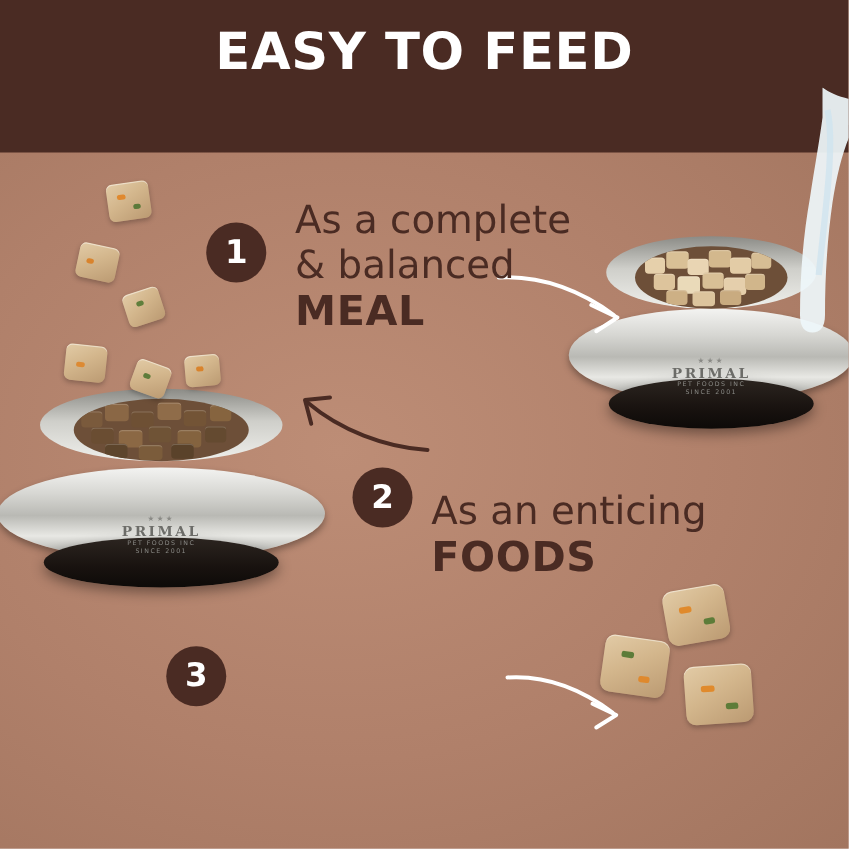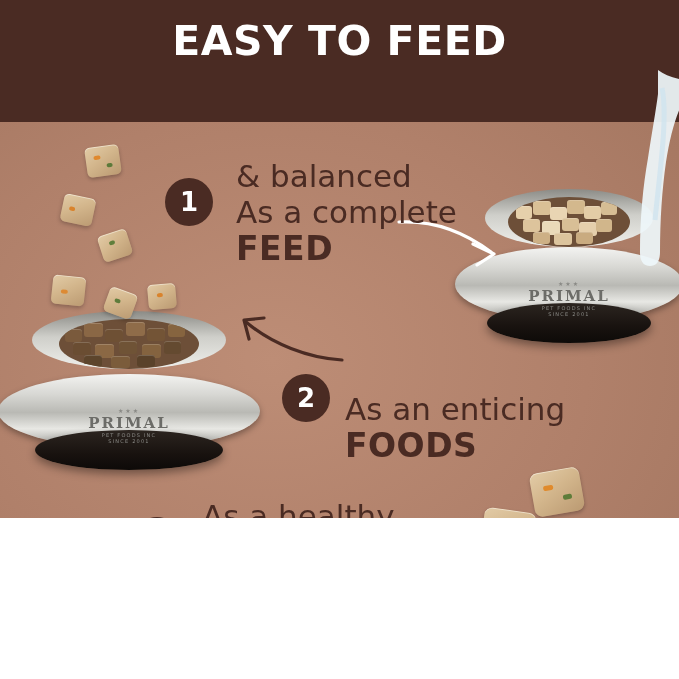--- a/index.html
+++ b/index.html
@@ -6,21 +6,21 @@
     margin: 0;
     padding: 0;
     background: #ffffff;
   }
   body {
     font-family: "Liberation Sans", sans-serif;
   }
   .infographic {
     position: relative;
     width: 679px;
-    height: 518px;
+    height: 679px;
     overflow: hidden;
     background: #b08470;
   }
   
   .header-band {
     position: absolute;
     left: 0;
     top: 0;
     width: 679px;
     height: 122px;
@@ -178,21 +178,21 @@
     position: absolute;
     left: 50%;
     transform: translateX(-50%);
     bottom: 26px;
     width: 92px;
     text-align: center;
     z-index: 3;
   }
   .logo-name {
     font-family: "DejaVu Serif", serif;
-    font-size: 15px;
+    font-size: 11px;
     letter-spacing: 2px;
     color: #6c6c68;
     font-weight: bold;
   }
   .logo-sub {
     font-family: "DejaVu Sans", sans-serif;
     font-size: 5px;
     letter-spacing: 1.2px;
     color: #8a8a86;
   }
@@ -338,31 +338,27 @@
     <path d="M28 6 L8 8 L13 27" stroke="#4a2b23" stroke-width="3.2" fill="none" stroke-linecap="round" stroke-linejoin="round"></path>
   </svg>
 
   <svg class="arrow-svg" id="arrow3" width="100" height="54" viewBox="0 0 100 54">
     <path d="M2 6 C34 4 62 16 86 34" stroke="#ffffff" stroke-width="3.2" fill="none" stroke-linecap="round"></path>
     <path d="M70 27 L89 36 L73 46" stroke="#ffffff" stroke-width="3.2" fill="none" stroke-linecap="round" stroke-linejoin="round"></path>
   </svg>
 
   <div class="num-badge" id="badge1">1</div>
   <div class="step" id="step1">
+    <div class="step-line1">As a complete</div>
     <div class="step-line1">&amp; balanced</div>
-    <div class="step-line1">As a complete</div>
-    <div class="step-line2">FEED</div>
+    <div class="step-line2">MEAL</div>
   </div>
 
   <div class="num-badge" id="badge2">2</div>
   <div class="step" id="step2">
     <div class="step-line1">As an enticing</div>
     <div class="step-line2">FOODS</div>
   </div>
 
   <div class="num-badge" id="badge3">3</div>
-  <div class="step" id="step3">
-    <div class="step-line1">As a healthy</div>
-    <div class="step-line2">TREAT</div>
-  </div>
 
 
 </div>
 
 </body></html>

